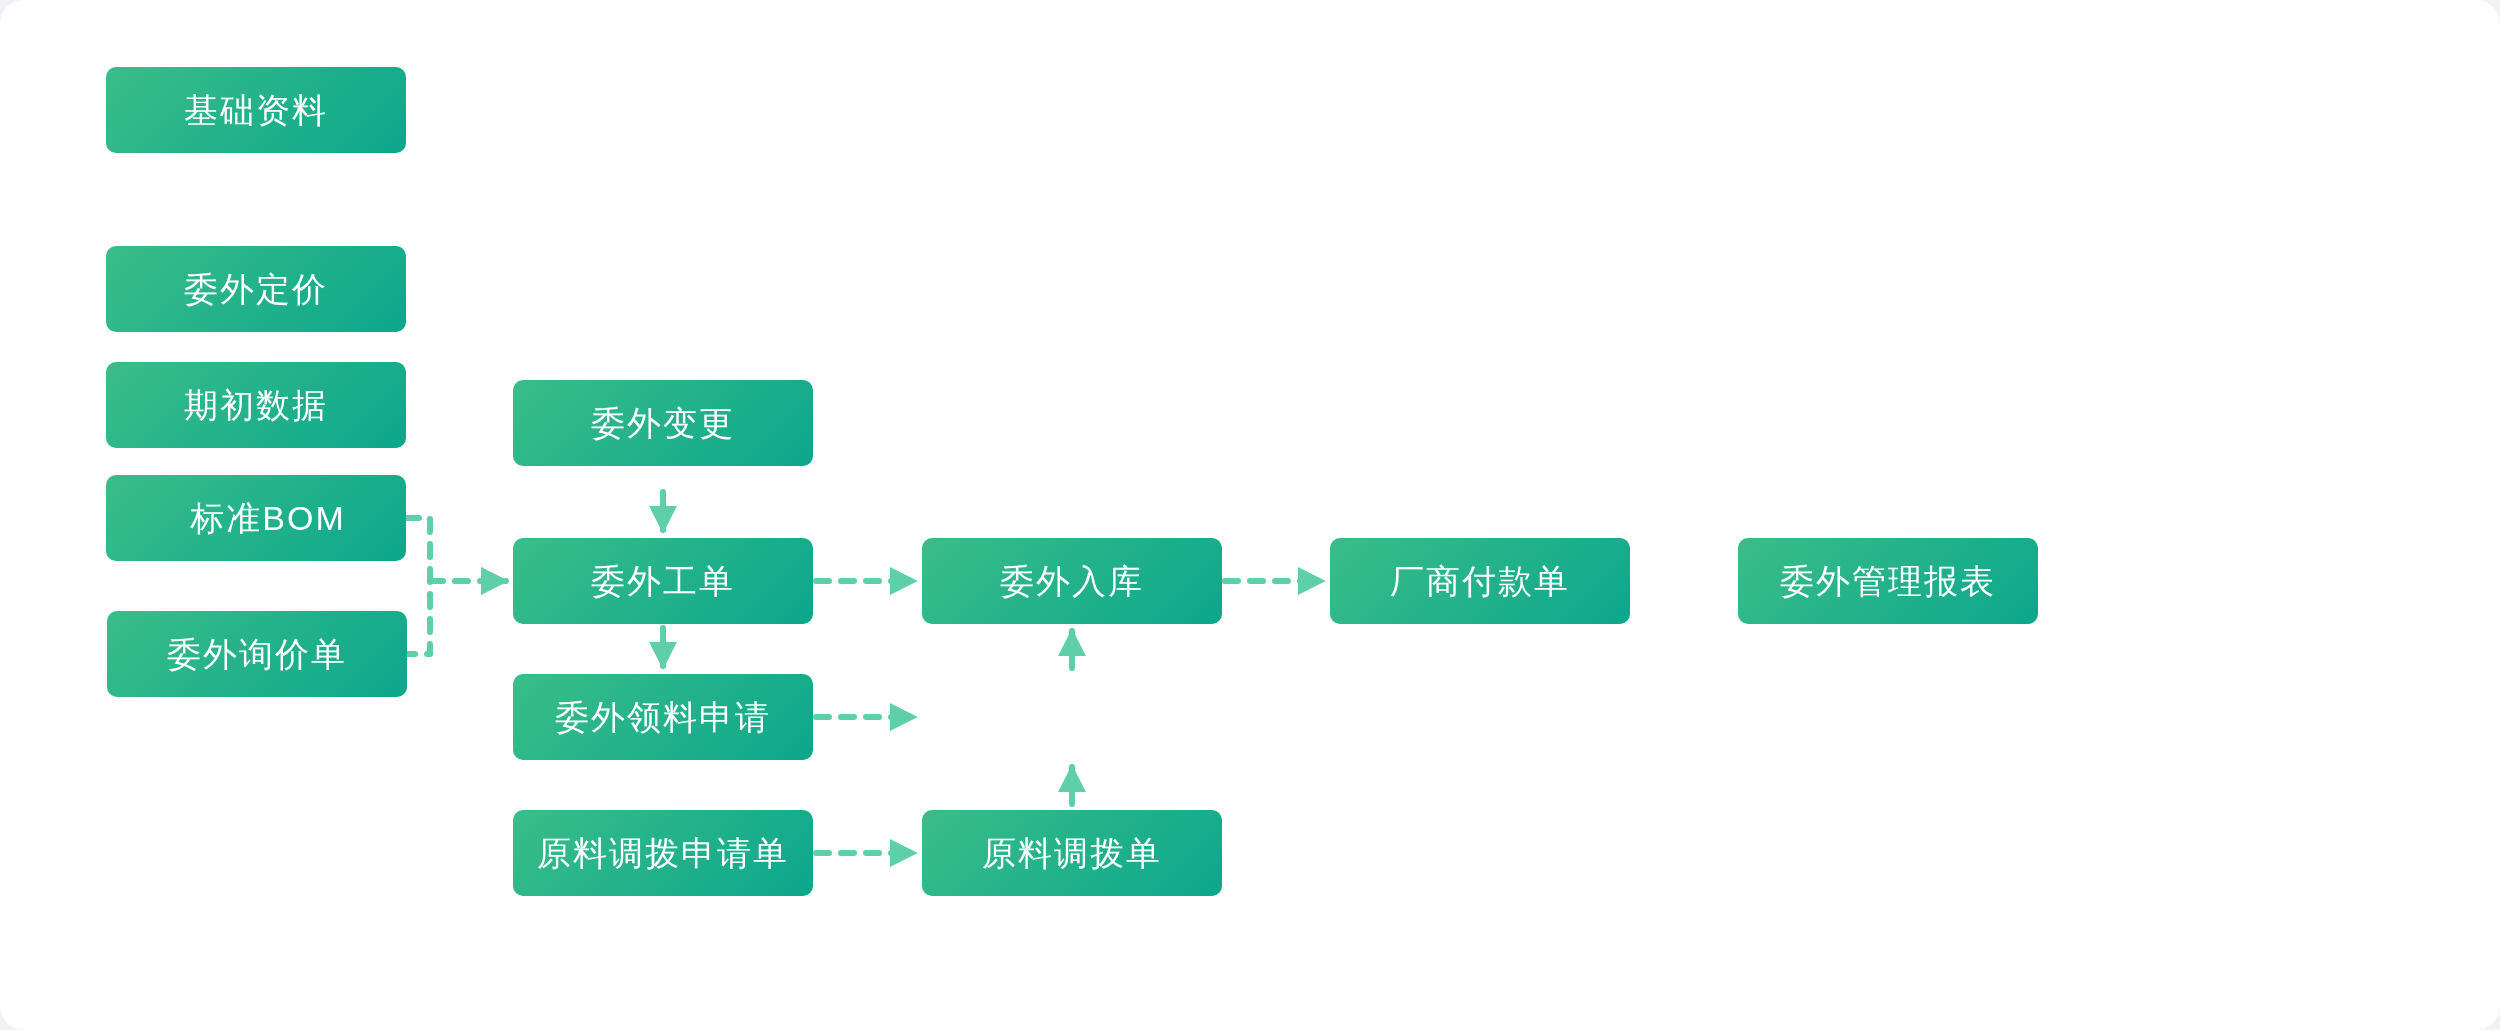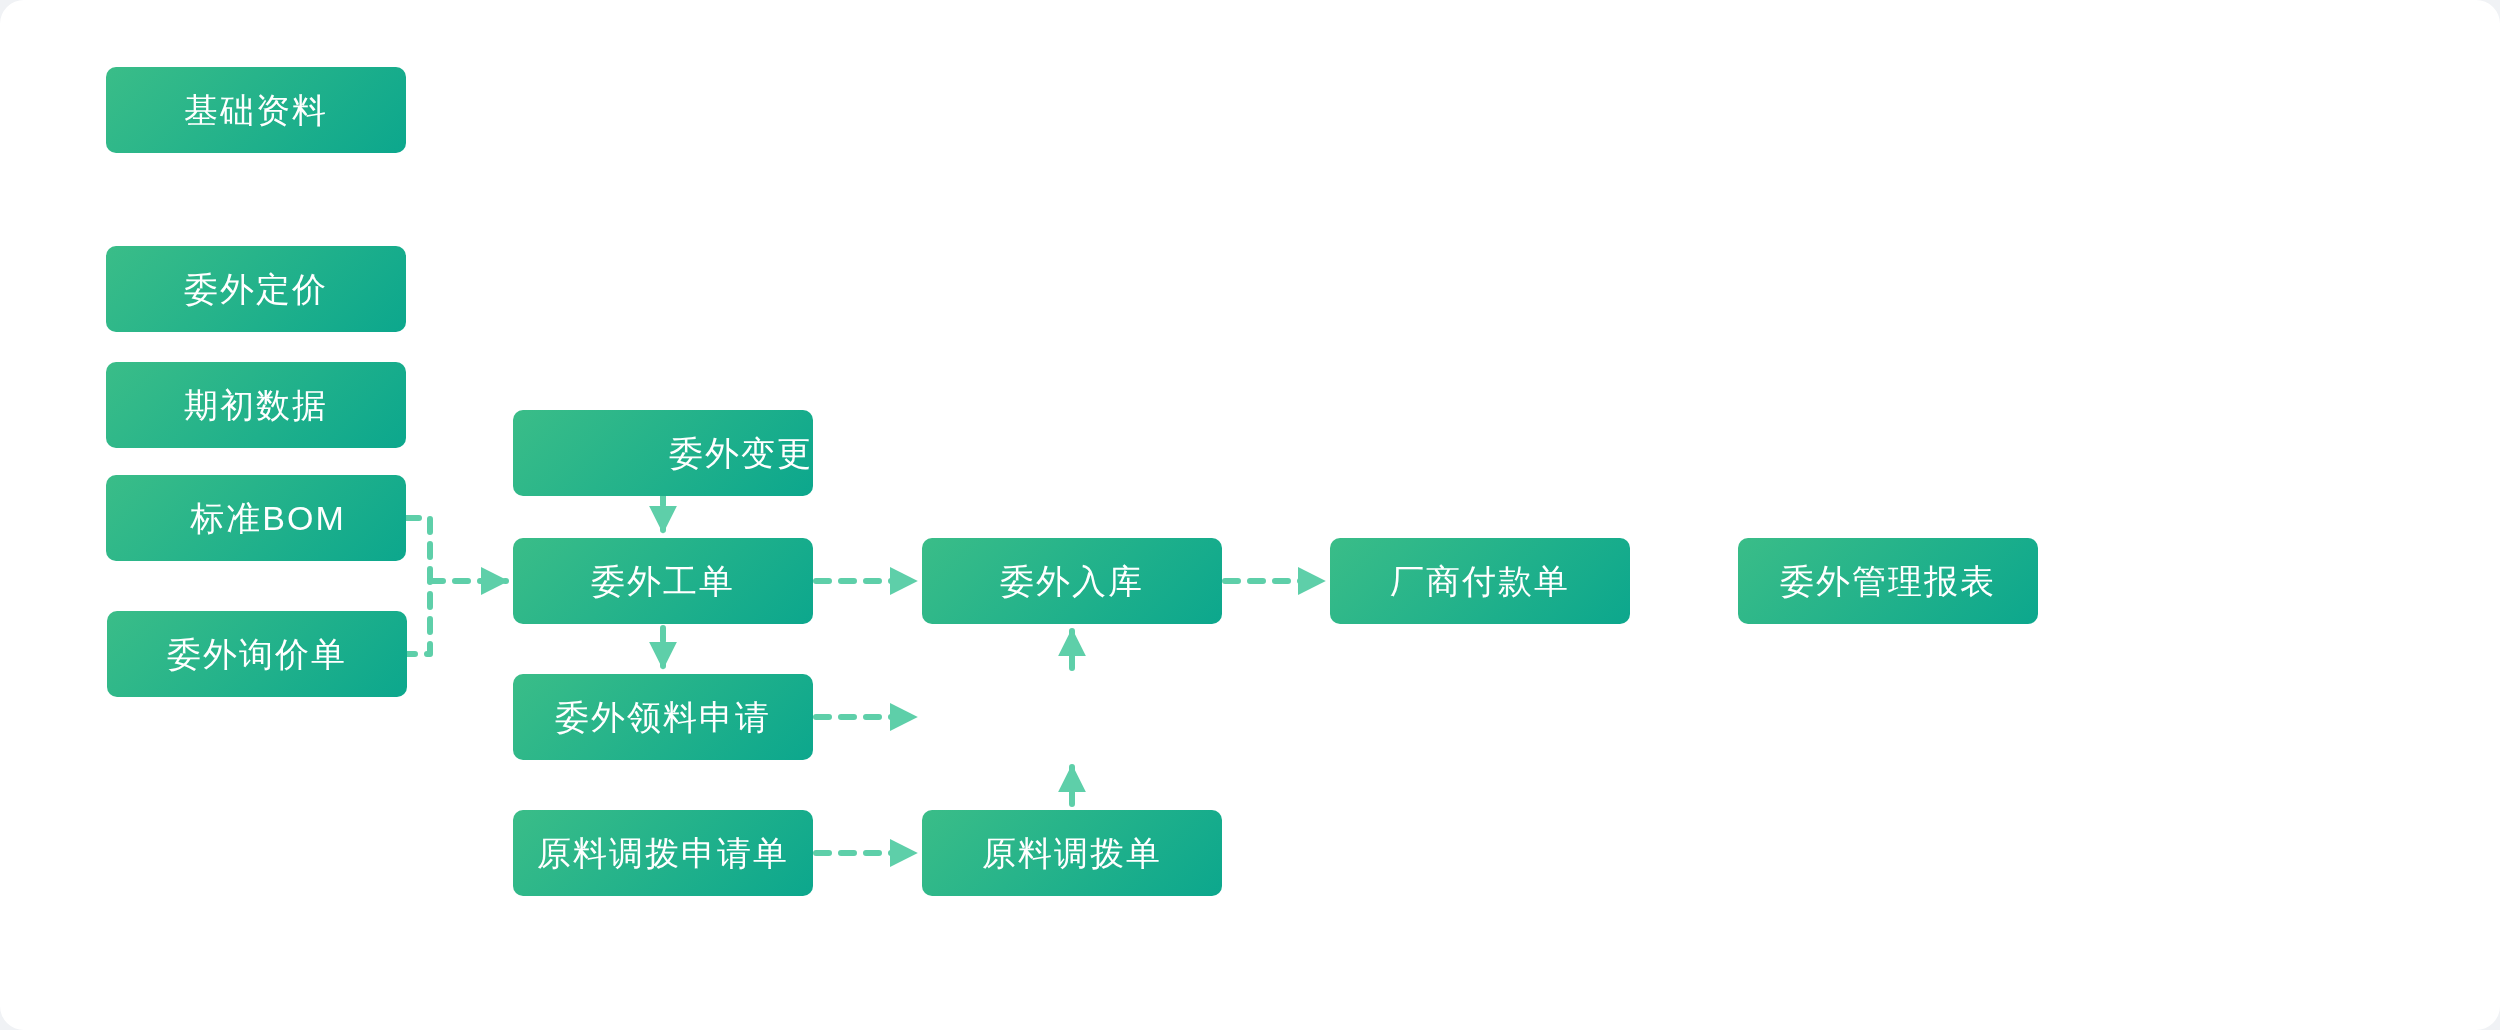--- a/index.html
+++ b/index.html
@@ -101,21 +101,21 @@
         </div>
         <div class="node" style="left: 106px; top: 339px; margin-top: 23px;">
           <span>期初数据</span>
         </div>
         <div class="node" style="left: 106px; top: 475px; padding-left: 24px;">
           <span>标准BOM</span>
         </div>
         <div class="node" style="left: 107px; top: 611px;">
           <span>委外询价单</span>
         </div>
-        <div class="node" style="left: 513px; top: 410px; justify-content: flex-end;">
+        <div class="node" style="left: 513px; top: 380px;">
           <span>委外变更</span>
         </div>
         <div class="node" style="left: 513px; top: 538px;">
           <span>委外工单</span>
         </div>
         <div class="node" style="left: 513px; top: 674px;">
           <span>委外领料申请</span>
         </div>
         <div class="node" style="left: 513px; top: 810px;">
           <span>原料调拨申请单</span>

